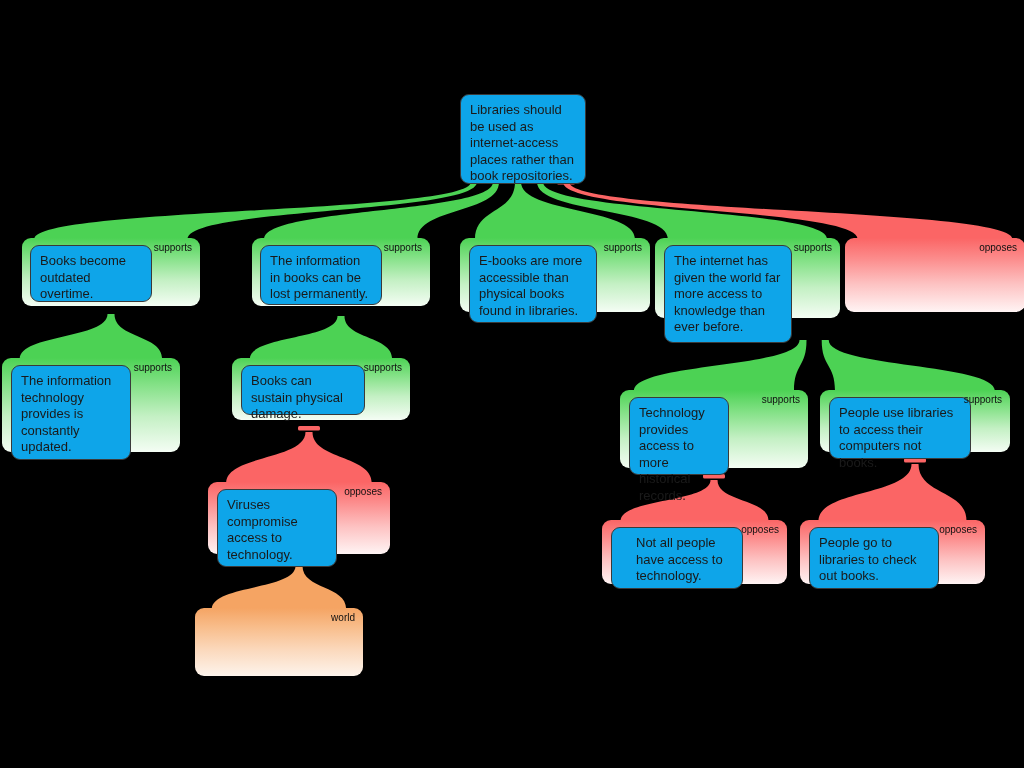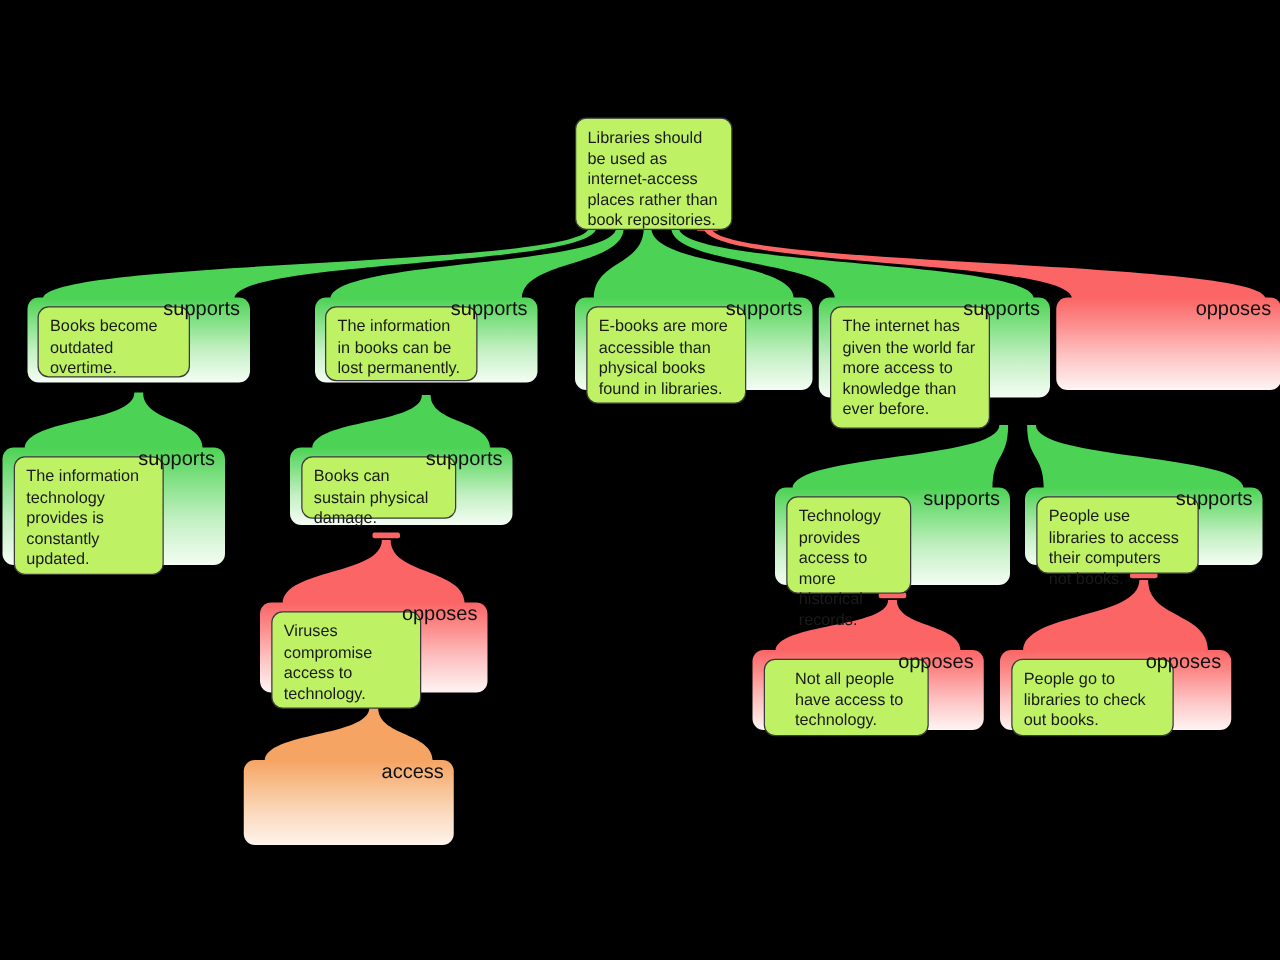--- a/index.html
+++ b/index.html
@@ -25,30 +25,30 @@
     border-radius:9px;
     box-sizing:border-box;
   }
   .card.supports{background:linear-gradient(180deg,#4cd254 0%,#83e186 28%,#c4f0c4 62%,#f4fdf4 100%);}
   .card.opposes {background:linear-gradient(180deg,#fb6565 0%,#fc8c8c 28%,#fdc2c2 62%,#fff4f4 100%);}
   .card.rebuts  {background:linear-gradient(180deg,#f5a463 0%,#f8bd8b 28%,#fbd9bd 62%,#fdf4ec 100%);}
 
   
   .rel{
     position:absolute;top:4px;right:8px;
-    font-size:16px;line-height:11px;
+    font-size:10px;line-height:11px;
     color:#101010;
     white-space:nowrap;
     z-index:4;
   }
 
   
   .box{
     position:absolute;
-    background:#bef264;
+    background:#0ea5e9;
     border:1.3px solid #3a3a3a;
     border-radius:9px;
     box-sizing:border-box;
     z-index:3;
     padding:7px 9px 6px 9px;
     font-size:13px;
     line-height:16.6px;
     color:#1a1a1a;
   }
   
@@ -117,35 +117,35 @@
         <div class="box" style="left: 9px; top: 7px; width: 124px; height: 50px;">Books can sustain physical damage.</div>
       </div>
       <div class="node" style="left: 620px; top: 390px; width: 188px; height: 78px;">
         <div class="card supports"></div>
         <div class="rel">supports</div>
         <div class="box" style="left: 9px; top: 7px; width: 100px; height: 78px;">Technology provides access to more historical records.</div>
       </div>
       <div class="node" style="left: 820px; top: 390px; width: 190px; height: 62px;">
         <div class="card supports"></div>
         <div class="rel">supports</div>
-        <div class="box" style="left: 9px; top: 7px; width: 130px; height: 62px;">People use libraries to access their computers not books.</div>
+        <div class="box" style="left: 9px; top: 7px; width: 142px; height: 62px;">People use libraries to access their computers not books.</div>
       </div>
       <div class="node" style="left: 208px; top: 482px; width: 182px; height: 72px;">
         <div class="card opposes"></div>
         <div class="rel">opposes</div>
         <div class="box" style="left: 9px; top: 7px; width: 120px; height: 78px;">Viruses compromise access to technology.</div>
       </div>
       <div class="node" style="left: 602px; top: 520px; width: 185px; height: 64px;">
         <div class="card opposes"></div>
         <div class="rel">opposes</div>
         <div class="box" style="left: 9px; top: 7px; width: 132px; height: 62px; padding-left: 24px;">Not all people have access to technology.</div>
       </div>
       <div class="node" style="left: 800px; top: 520px; width: 185px; height: 64px;">
         <div class="card opposes"></div>
         <div class="rel">opposes</div>
         <div class="box" style="left: 9px; top: 7px; width: 130px; height: 62px;">People go to libraries to check out books.</div>
       </div>
       <div class="node" style="left: 195px; top: 608px; width: 168px; height: 68px;">
         <div class="card rebuts"></div>
-        <div class="rel">access</div>
+        <div class="rel">world</div>
       </div>
     </div>
 </div>
 
 </body></html>

